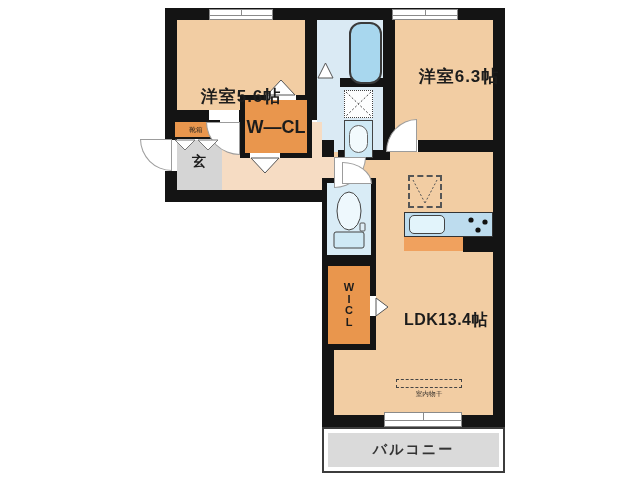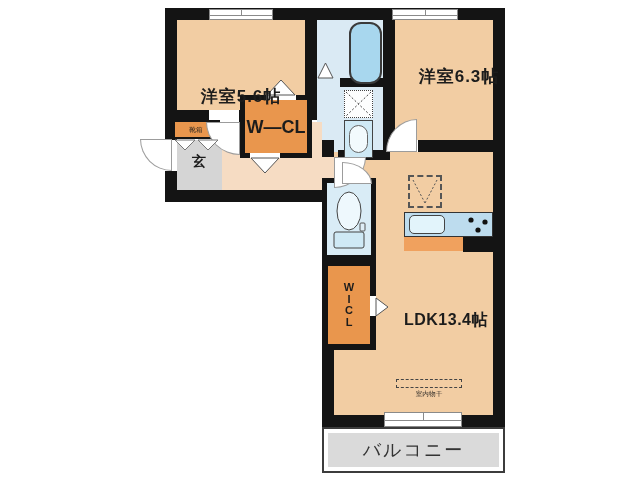--- a/index.html
+++ b/index.html
@@ -30,21 +30,21 @@
   .winline{position:absolute;left:0;right:0;top:50%;height:1px;background:#8a8a8a;}
   .wintick{position:absolute;left:50%;top:0;height:50%;width:1px;background:#8a8a8a;}
   .balc-out{background:#fff;border:2px solid #3c3c3c;padding:4px;}
   .balc-in{width:100%;height:100%;background:#dadada;display:flex;align-items:center;justify-content:center;}
   .lbl{position:absolute;transform:translate(-50%,-50%);color:#1c1c1c;white-space:nowrap;text-align:center;}
   .big{font-size:17px;font-weight:600;letter-spacing:1px;}
   .mid{font-size:18px;font-weight:600;}
   .ldk{font-size:16px;font-weight:600;letter-spacing:.5px;}
   .gen{font-size:14px;font-weight:600;}
   .tiny{font-size:7px;font-weight:400;transform:translate(-50%,-50%) scale(.95);}
-  .balcl{font-size:18px;font-weight:400;color:#333;letter-spacing:2px;}
+  .balcl{font-size:14px;font-weight:700;color:#333;letter-spacing:2px;}
   .pre{white-space:pre-line;font-size:11px;line-height:11.5px;font-weight:600;}
 </style>
 </head>
 <body>
 
 <div class="stage">
 
   <div class="abs peach" style="left:177px;top:20px;width:128px;height:90px;"></div>
   <div class="abs wet" style="left:317px;top:20px;width:66px;height:135px;"></div>
   <div class="abs peach" style="left:395px;top:20px;width:98px;height:120px;"></div>

